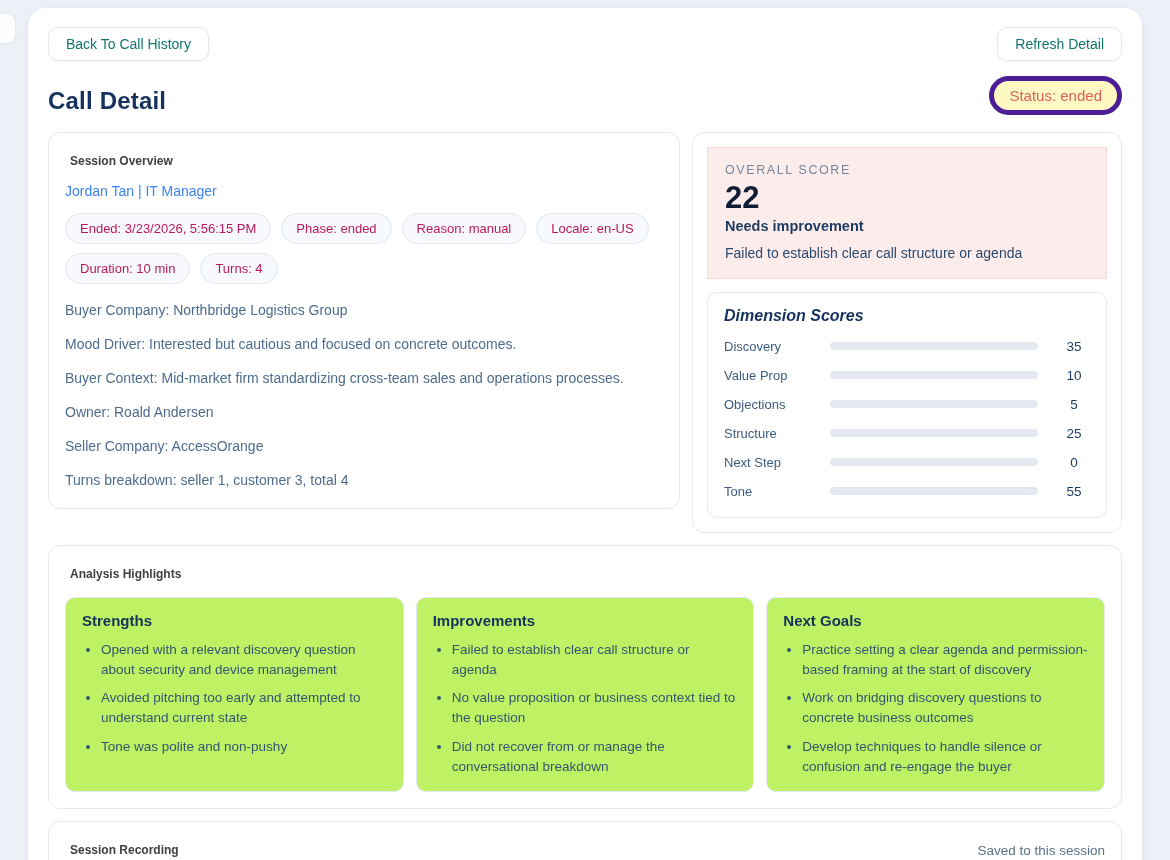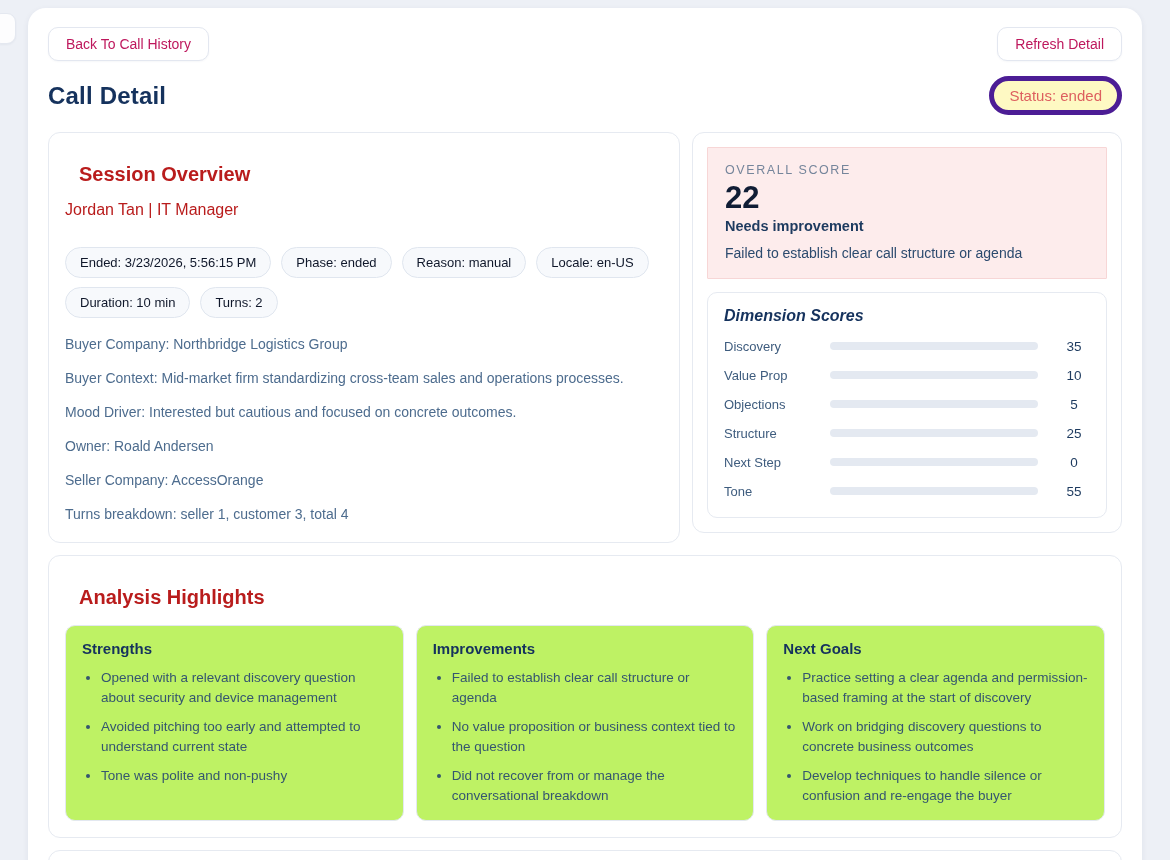--- a/index.html
+++ b/index.html
@@ -29,55 +29,55 @@
     padding: 19px 20px;
   }
   
   .topbar { display: flex; justify-content: space-between; align-items: flex-start; }
   .btn {
     background: #ffffff;
     border: 1px solid #e3e7f0;
     border-radius: 10px;
     padding: 8px 17px;
     font-size: 14px;
-    color: #be185d;
+    color: #0f766e;
     font-family: "Liberation Sans", sans-serif;
     cursor: pointer;
     box-shadow: 0 1px 2px rgba(30,50,90,.04);
     white-space: nowrap;
   }
-  .title-row { display: flex; justify-content: space-between; align-items: center; margin-top: 15px; }
+  .title-row { display: flex; justify-content: space-between; align-items: flex-end; margin-top: 15px; }
   .page-title { font-size: 24px; font-weight: bold; color: #15325d; letter-spacing: .2px; }
   .status-pill {
     background: #fef9c3;
     border: 5px solid #4c1d95;
     color: #dd5f5f;
     border-radius: 999px;
     padding: 6px 15px;
     font-size: 15px;
   }
   
   .main-grid { display: grid; grid-template-columns: 632px 1fr; gap: 12px; margin-top: 17px; align-items: start; }
   .card {
     background: #fff;
     border: 1px solid #e6eaf1;
     border-radius: 12px;
     padding: 16px;
   }
-  .card h2 { margin: 14px; font-size: 20px; font-weight: bold; color: #b91c1c; }
-  
-  .persona { color: #b91c1c; font-size: 16px; margin: 15px 0 28px; }
+  .card h2 { margin: 5px; font-size: 12px; font-weight: bold; color: #404040; }
+  
+  .persona { color: #3b82f6; font-size: 14px; margin: 15px 0 14px; }
   .chips { display: flex; flex-wrap: wrap; gap: 9px 10px; margin-bottom: 16px; }
   .chip {
     background: #f7f9fc;
     border: 1px solid #e0e6ef;
     border-radius: 999px;
     padding: 7px 14px;
     font-size: 13px;
-    color: #0f172a;
+    color: #be185d;
     white-space: nowrap;
   }
   .details p { margin: 0 0 14px; font-size: 14px; color: #4d6c8e; line-height: 20px; }
   .details p:last-child { margin-bottom: 2px; }
   
   .right-outer { background:#fff; border:1px solid #e6eaf1; border-radius:12px; padding:14px; }
   .score-box {
     background: #fdecec;
     border: 1px solid #f7d6d6;
     border-radius: 1px;
@@ -133,26 +133,26 @@
 
     <div class="card">
       <h2>Session Overview</h2>
       <div class="persona">Jordan Tan | IT Manager</div>
       <div class="chips">
         <span class="chip">Ended: 3/23/2026, 5:56:15 PM</span>
         <span class="chip">Phase: ended</span>
         <span class="chip">Reason: manual</span>
         <span class="chip">Locale: en-US</span>
         <span class="chip">Duration: 10 min</span>
-        <span class="chip">Turns: 2</span>
+        <span class="chip">Turns: 4</span>
       </div>
       <div class="details">
         <p>Buyer Company: Northbridge Logistics Group</p>
+        <p>Mood Driver: Interested but cautious and focused on concrete outcomes.</p>
         <p>Buyer Context: Mid-market firm standardizing cross-team sales and operations processes.</p>
-        <p>Mood Driver: Interested but cautious and focused on concrete outcomes.</p>
         <p>Owner: Roald Andersen</p>
         <p>Seller Company: AccessOrange</p>
         <p>Turns breakdown: seller 1, customer 3, total 4</p>
       </div>
     </div>
 
     <div class="right-outer">
       <div class="score-box">
         <div class="score-label">OVERALL SCORE</div>
         <div class="score-value">22</div>

